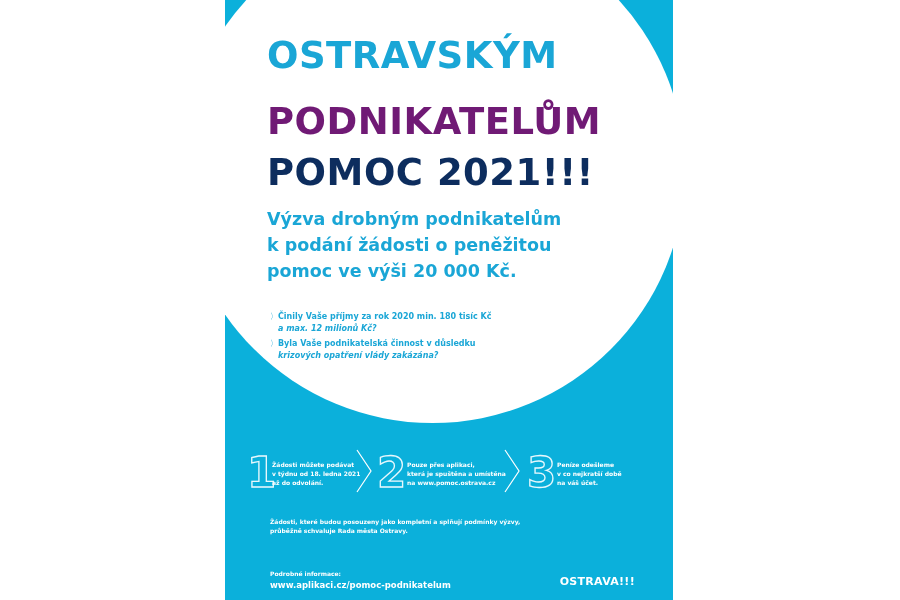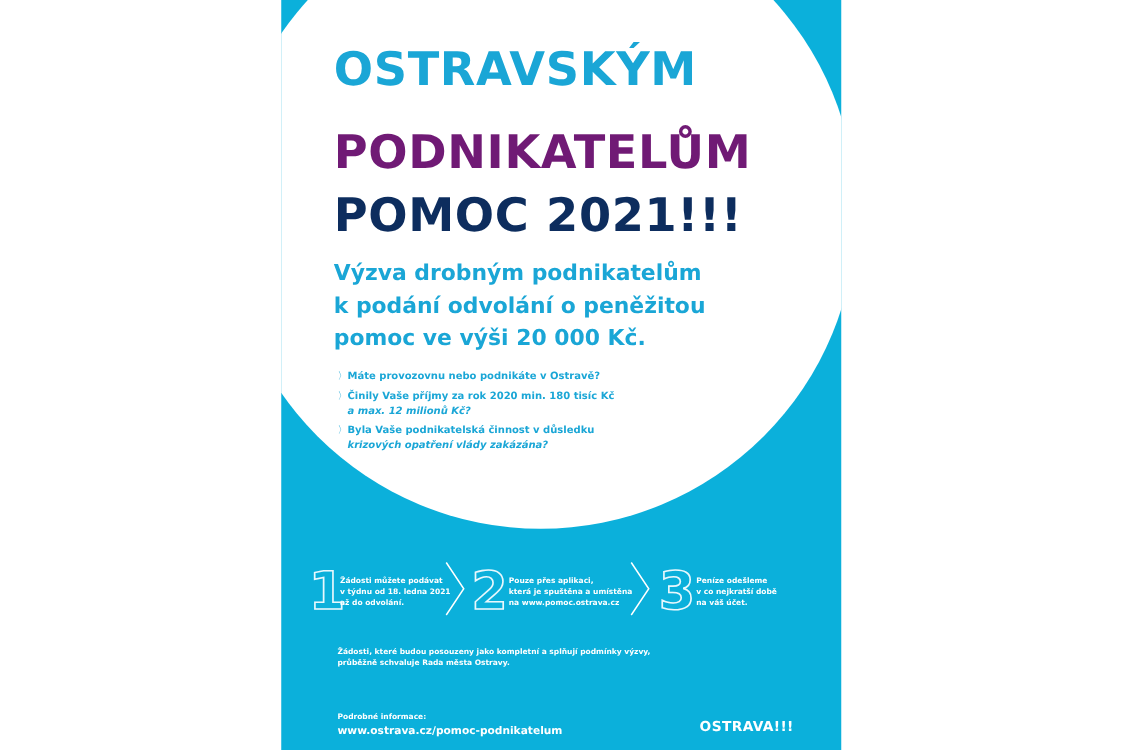--- a/index.html
+++ b/index.html
@@ -37,27 +37,24 @@
 
 <div class="poster">
   <div class="circle"></div>
   <div class="content">
     <div class="title t1">OSTRAVSKÝM</div>
     <div class="title t2">PODNIKATELŮM</div>
     <div class="title t3">POMOC 2021!!!</div>
 
     <div class="sub">
       <div>Výzva drobným podnikatelům</div>
-      <div>k podání odvolání o peněžitou</div>
+      <div>k podání žádosti o peněžitou</div>
       <div>pomoc ve výši 20 000 Kč.</div>
     </div>
 
-    <div class="q" style="top:295px">
-      <span class="ch">〉</span><span>Máte provozovnu nebo podnikáte v Ostravě?</span>
-    </div>
     <div class="q" style="top:311px">
       <span class="ch">〉</span><span>Činily Vaše příjmy za rok 2020 min. 180 tisíc Kč</span><br>
       <span class="ind">a max. 12 milionů Kč?</span>
     </div>
     <div class="q" style="top:338px">
       <span class="ch">〉</span><span>Byla Vaše podnikatelská činnost v důsledku</span><br>
       <span class="ind">krizových opatření vlády zakázána?</span>
     </div>
 
     <div class="step" style="left:22px">
@@ -90,17 +87,17 @@
         <div>na váš účet.</div>
       </div>
     </div>
 
     <div class="note">
       <div>Žádosti, které budou posouzeny jako kompletní a splňují podmínky výzvy,</div>
       <div>průběžně schvaluje Rada města Ostravy.</div>
     </div>
 
     <div class="info-label">Podrobné informace:</div>
-    <div class="info-url">www.ostrava.cz/pomoc-podnikatelum</div>
+    <div class="info-url">www.aplikaci.cz/pomoc-podnikatelum</div>
 
     <div class="logo">OSTRAVA!!!</div>
   </div>
 </div>
 
 </body></html>

